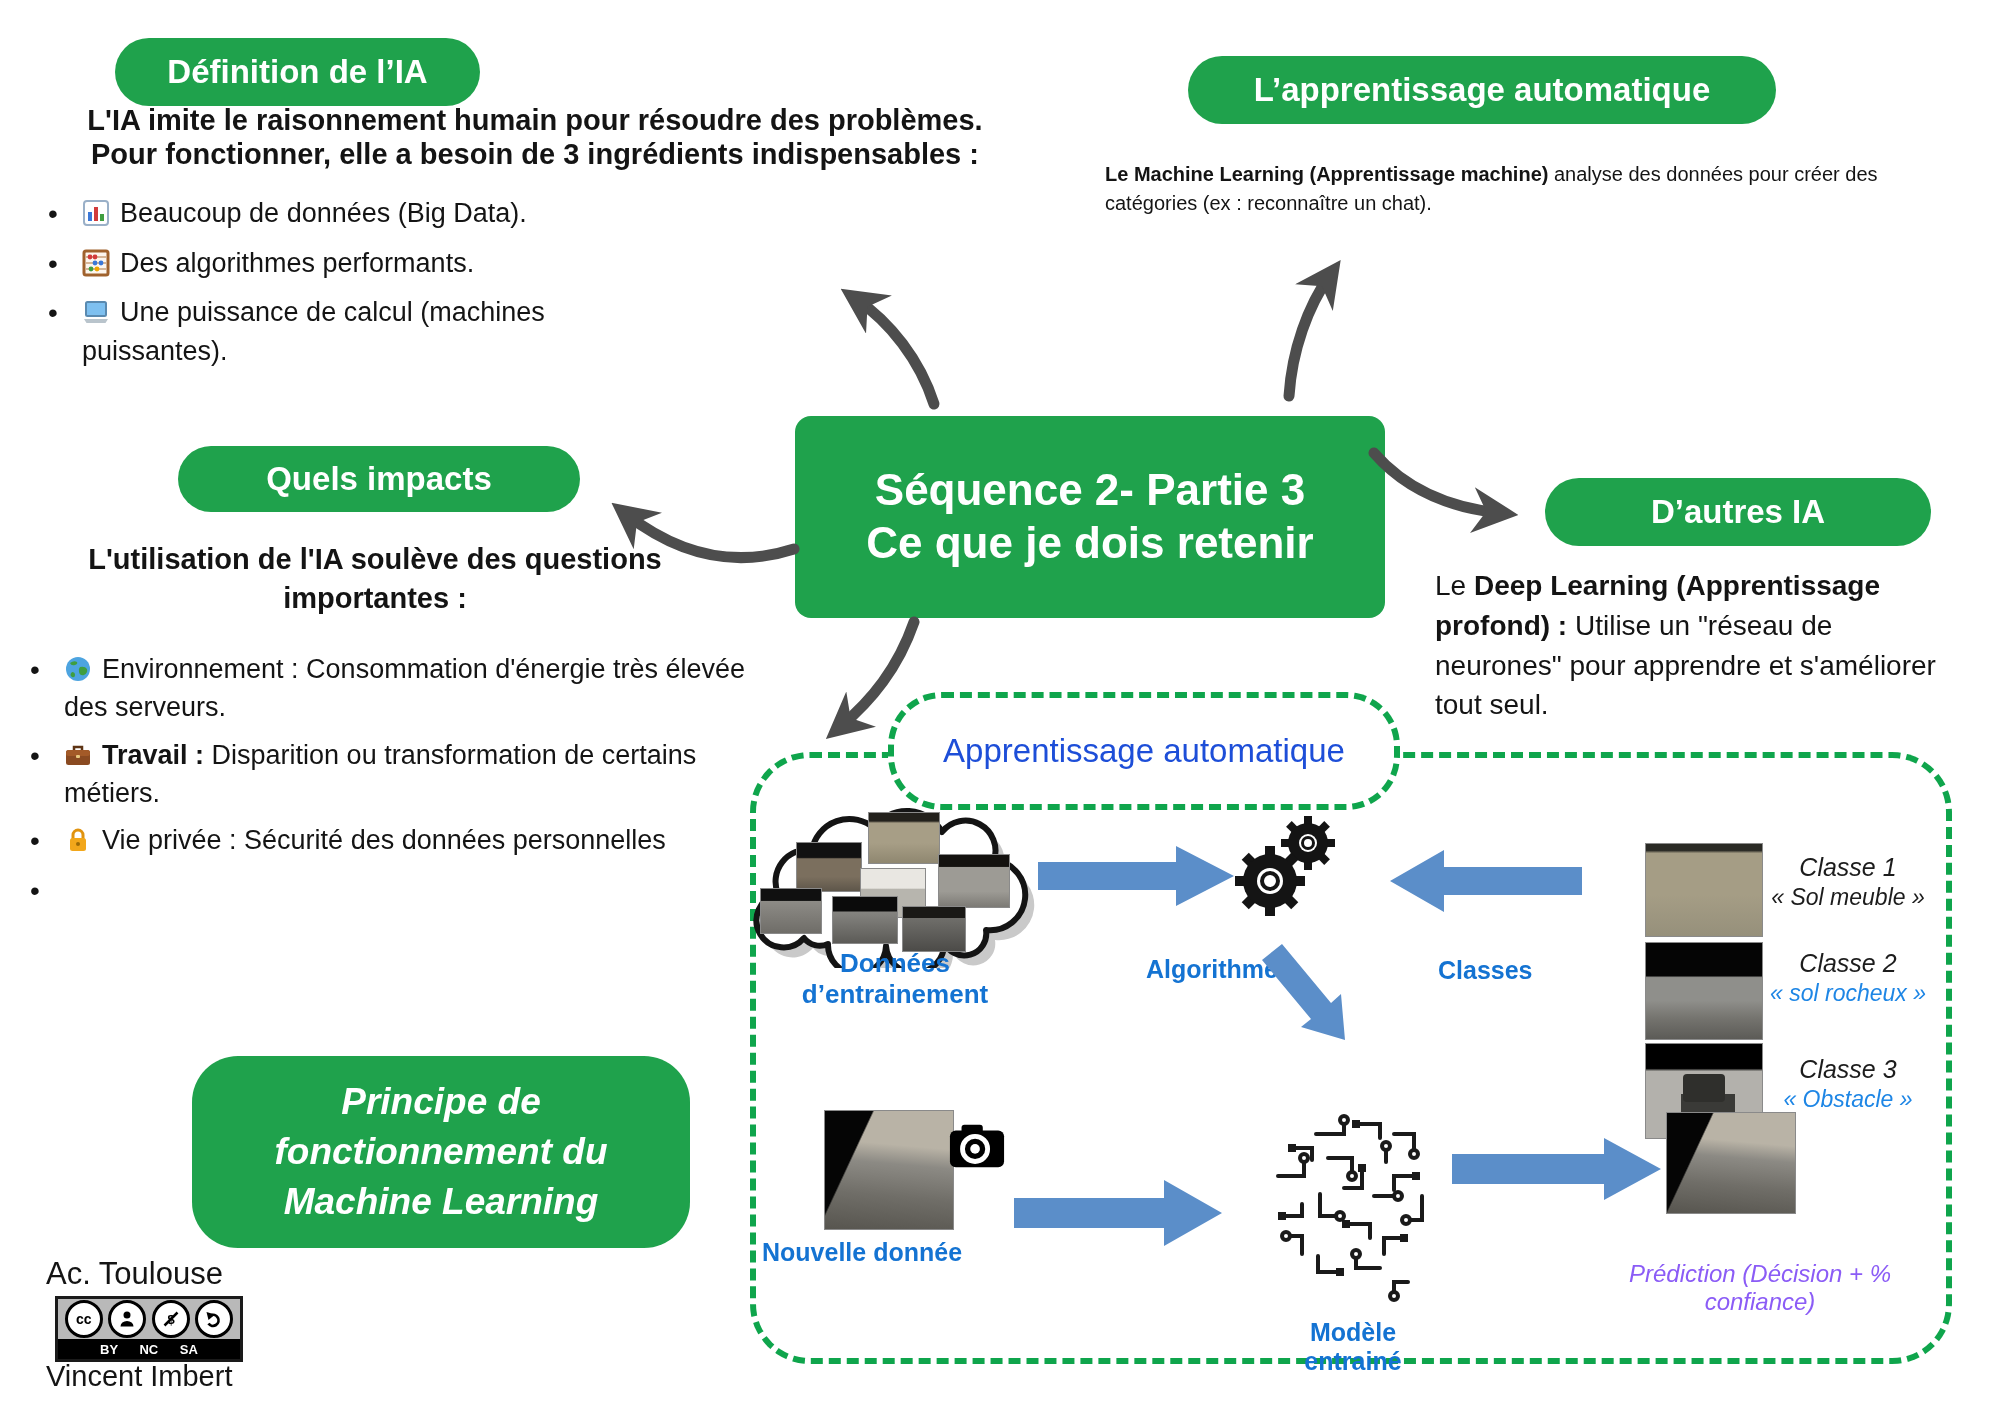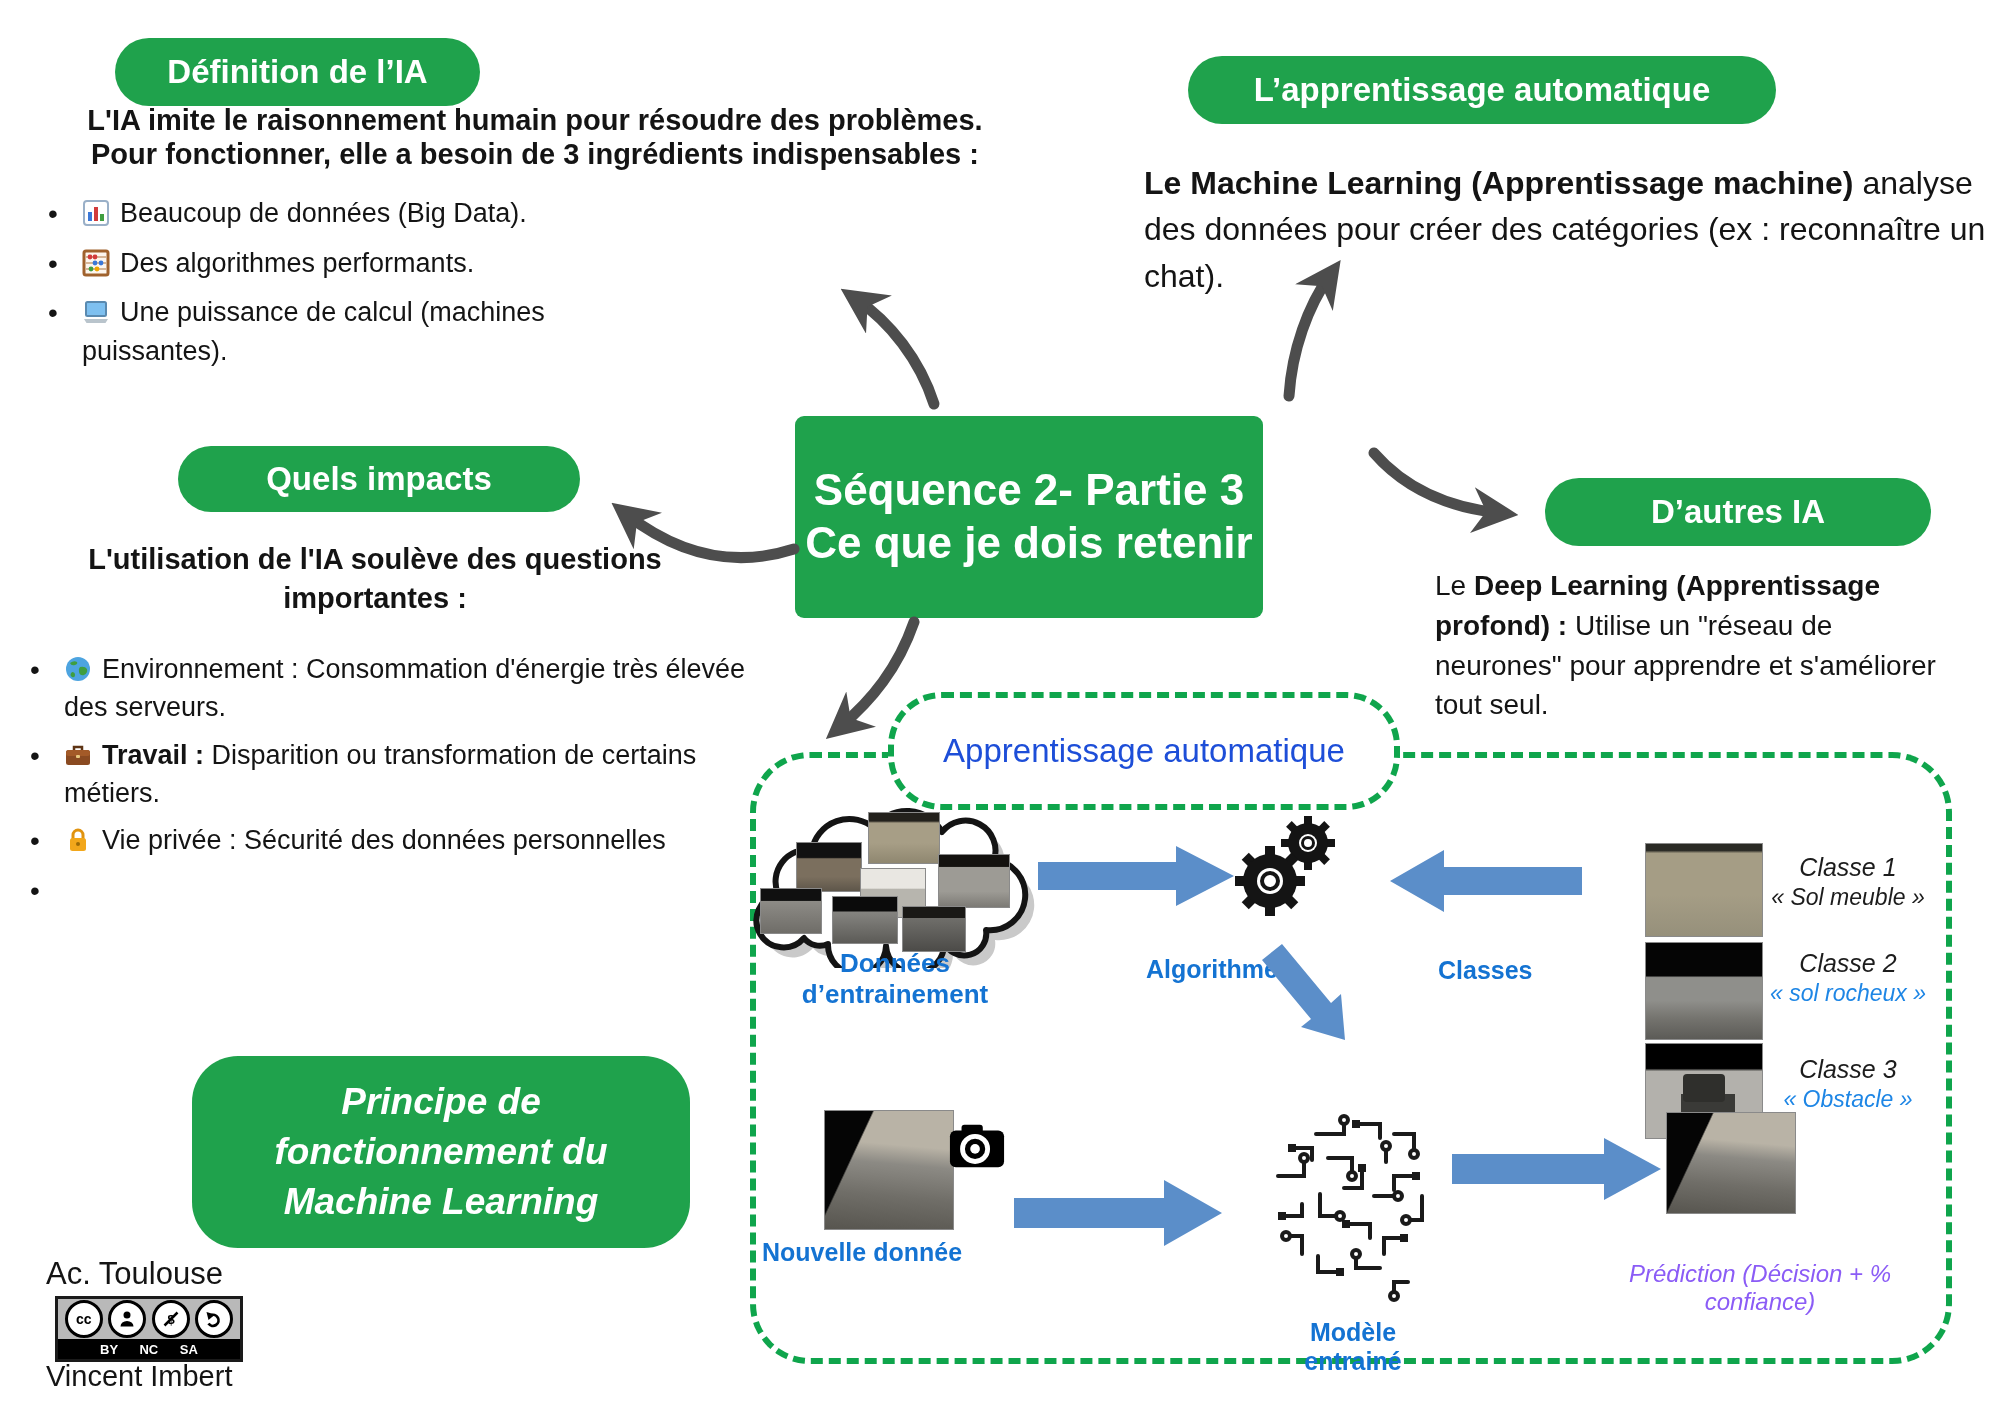--- a/index.html
+++ b/index.html
@@ -50,21 +50,21 @@
 <div class="canvas">
 
   <div class="pill r34" style="left:115px;top:38px;width:365px;height:68px;font-size:33px;">
     <span>Définition de l’IA</span>
   </div>
 
   <div class="pill r34" style="left:1188px;top:56px;width:588px;height:68px;font-size:33px;">
     <span>L’apprentissage automatique</span>
   </div>
 
-  <div class="pill" style="left:795px;top:416px;width:468px;height:202px;border-radius:9px;font-size:44px;line-height:1.2;flex-direction:column;">
+  <div class="pill" style="left:795px;top:416px;width:590px;height:202px;border-radius:16px;font-size:44px;line-height:1.2;flex-direction:column;">
     <div>Séquence 2- Partie 3</div>
     <div>Ce que je dois retenir</div>
   </div>
 
   <div class="pill r34" style="left:1545px;top:478px;width:386px;height:68px;font-size:33px;">
     <span>D’autres IA</span>
   </div>
 
   <div class="pill r34" style="left:178px;top:446px;width:402px;height:66px;font-size:33px;">
     <span>Quels impacts</span>
@@ -108,21 +108,21 @@
     </div>
     <div class="b-row">
       <span class="b-dot">•</span>
       <span class="b-content"><svg class="b-ic" width="28" height="28" viewBox="0 0 28 28">
             <rect x="4" y="4" width="20" height="14" rx="1.5" fill="#7ec0f0" stroke="#5a8ab0" stroke-width="2"></rect>
             <path d="M2 21 h24 l-2.5 4 h-19 z" fill="#b9c4cc"></path>
           </svg><span>Une puissance de calcul (machines puissantes).</span></span>
     </div>
   </div>
 
-  <div class="abs" style="left:1144px;top:160px;width:850px;font-size:32px;line-height:1.45;">
+  <div class="abs" style="left:1105px;top:160px;width:850px;font-size:20px;line-height:1.45;">
     <span class="bold">Le Machine Learning (Apprentissage machine)</span><span> analyse des données pour créer des catégories (ex : reconnaître un chat).</span>
   </div>
 
   <div class="abs" style="left:60px;top:540px;width:630px;text-align:center;font-weight:bold;font-size:29px;line-height:1.35;">L'utilisation de l'IA soulève des questions importantes :</div>
 
   <div class="abs" style="left:30px;top:650px;width:715px;font-size:27px;">
     <div class="b-row">
       <span class="b-dot">•</span>
       <span class="b-content"><svg class="b-ic" width="28" height="28" viewBox="0 0 28 28">
             <circle cx="14" cy="14" r="12" fill="#4da4e0"></circle>

